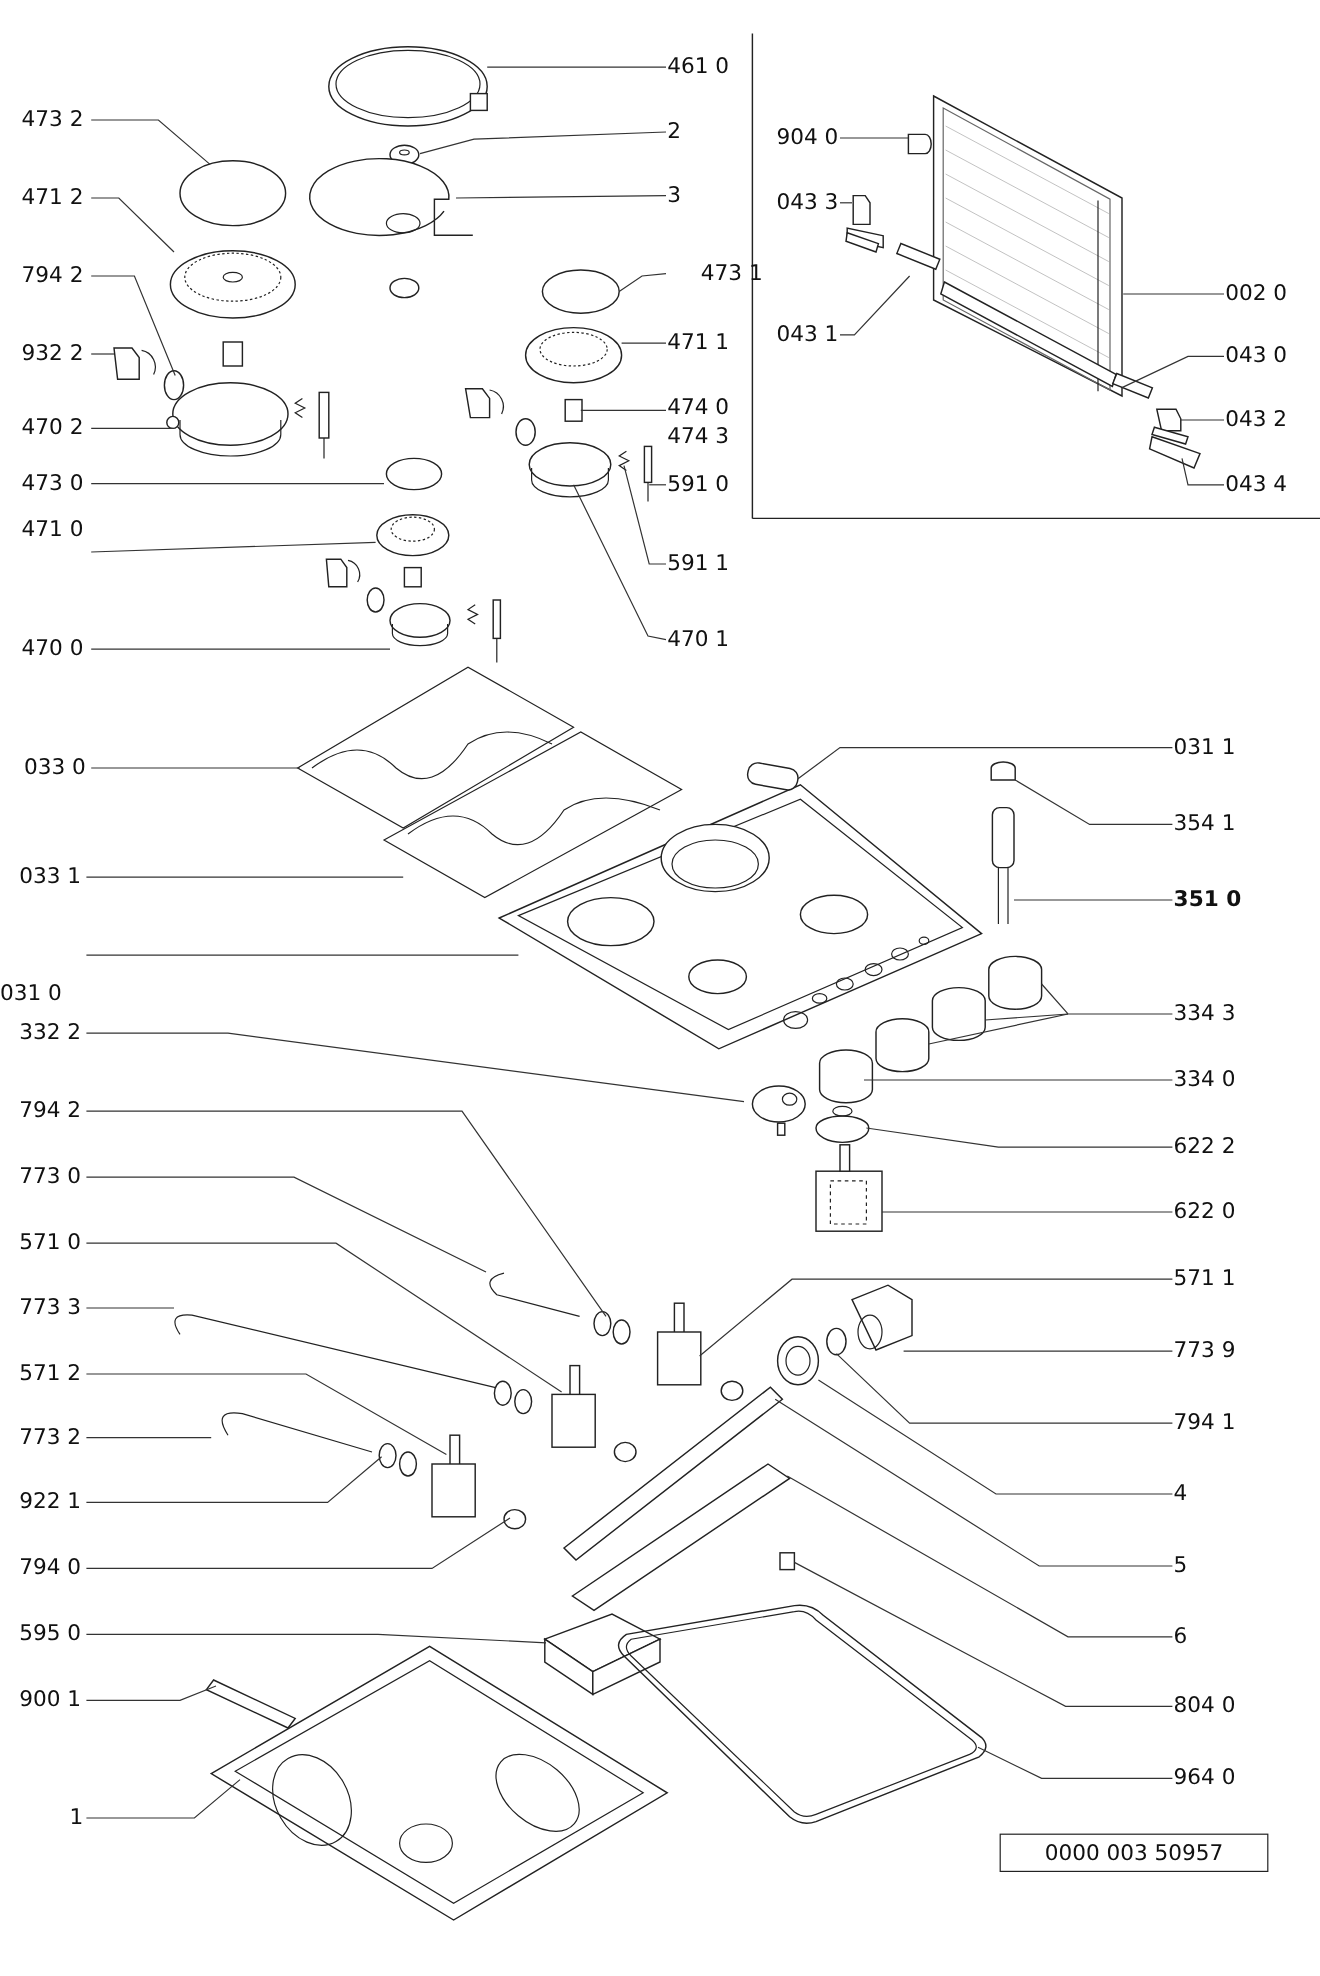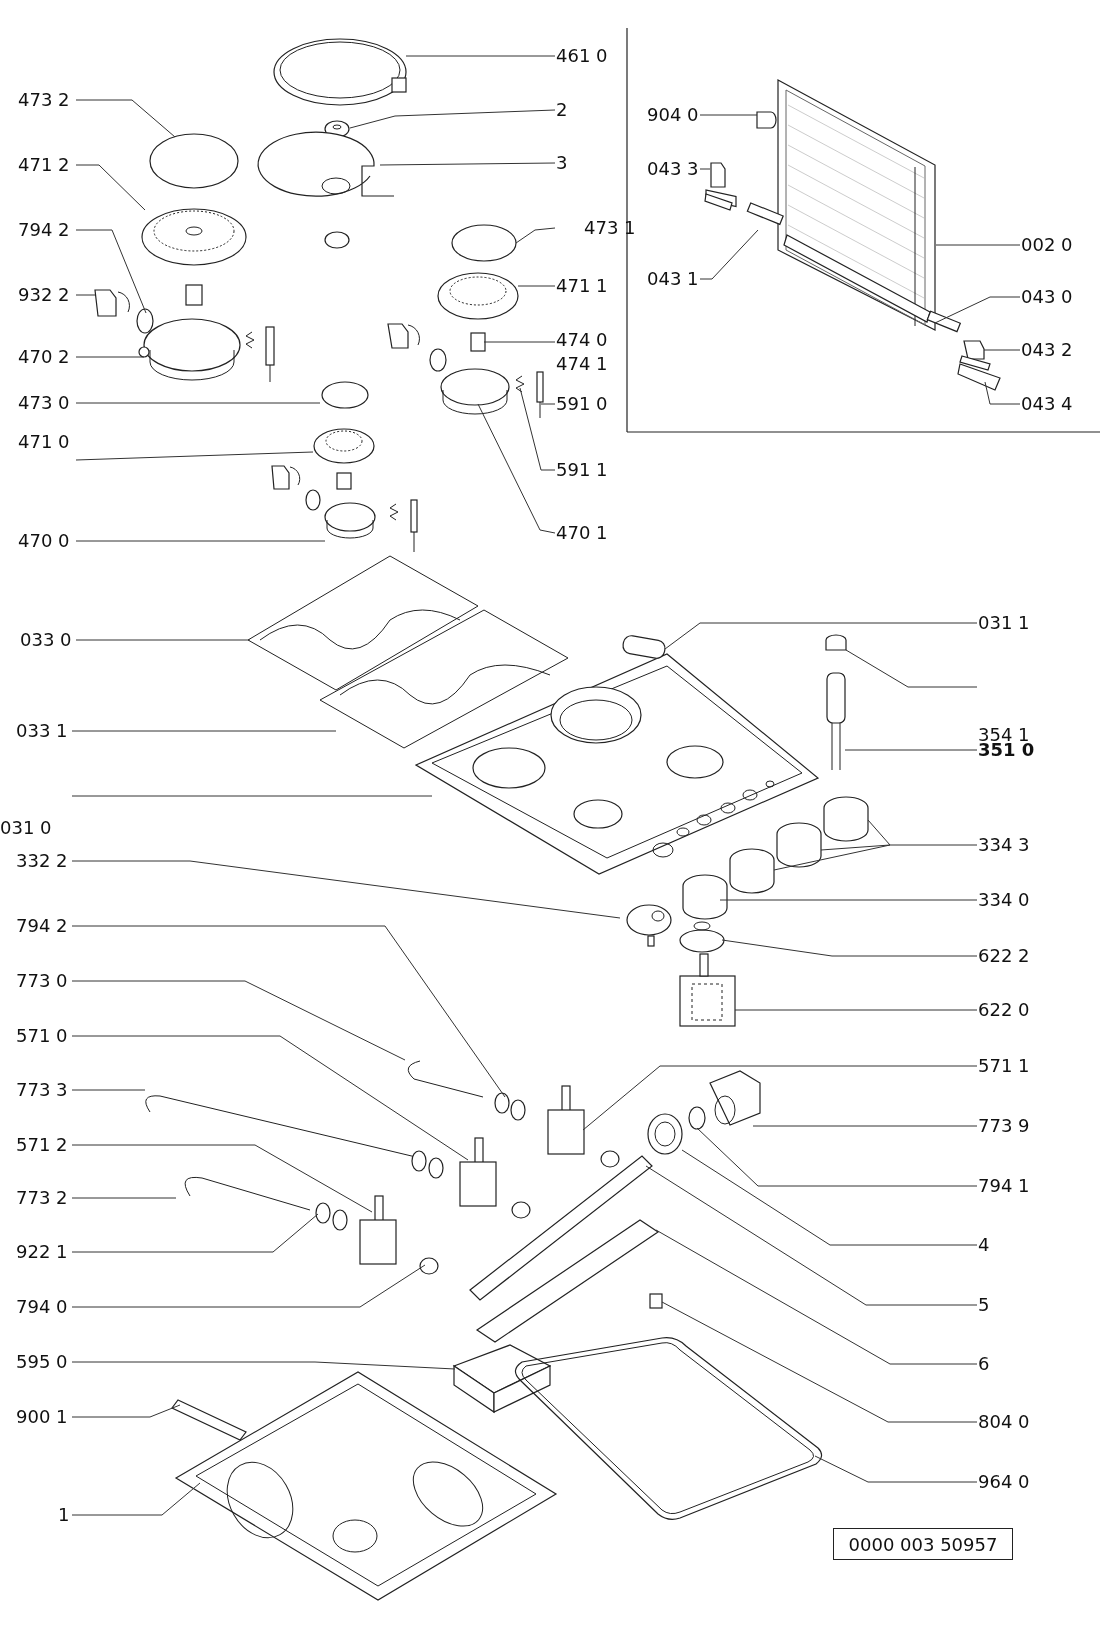--- a/index.html
+++ b/index.html
@@ -7,21 +7,21 @@
          font-family: "DejaVu Sans", sans-serif; color: #111; }
   #stage { position: absolute; left: 0; top: 0; width: 1100px; height: 1647px; }
   .lbl { position: absolute; font-size: 18px; line-height: 20px; white-space: nowrap; color: #111; }
   .lbl.r { text-align: left; }
   .lbl.l { text-align: right; }
   svg { position: absolute; left: 0; top: 0; }
   .part { fill: #fff; stroke: #222; stroke-width: 1.2; }
   .thin { fill: none; stroke: #222; stroke-width: 1; }
   .lead { fill: none; stroke: #333; stroke-width: 1; }
   .frame { fill: none; stroke: #222; stroke-width: 1.2; }
-  #docnum { position: absolute; left: 833px; top: 1528px; width: 180px; height: 32px;
+  #docnum { position: absolute; left: 833px; top: 1528px; width: 224px; height: 32px;
             border: 1.2px solid #222; font-size: 18px; line-height: 32px; text-align: center; box-sizing: border-box; }
 </style>
 </head>
 <body>
 
 <div id="stage">
 
 <svg width="1100" height="1647" viewBox="0 0 1100 1647">
 
   <g>
@@ -390,35 +390,35 @@
 <div class="lbl l" style="left:16px;top:1352px;">595 0</div>
 <div class="lbl l" style="left:16px;top:1407px;">900 1</div>
 <div class="lbl l" style="left:58px;top:1505px;">1</div>
 
 <div class="lbl r" style="left:556px;top:46px;">461 0</div>
 <div class="lbl r" style="left:556px;top:100px;">2</div>
 <div class="lbl r" style="left:556px;top:153px;">3</div>
 <div class="lbl r" style="left:556px;top:218px;margin-left:28px;">473 1</div>
 <div class="lbl r" style="left:556px;top:276px;">471 1</div>
 <div class="lbl r" style="left:556px;top:330px;">474 0</div>
-<div class="lbl r" style="left:556px;top:354px;">474 1</div>
+<div class="lbl r" style="left:556px;top:354px;">474 3</div>
 <div class="lbl r" style="left:556px;top:394px;">591 0</div>
 <div class="lbl r" style="left:556px;top:460px;">591 1</div>
 <div class="lbl r" style="left:556px;top:523px;">470 1</div>
 
 <div class="lbl l" style="left:647px;top:105px;">904 0</div>
 <div class="lbl l" style="left:647px;top:159px;">043 3</div>
 <div class="lbl l" style="left:647px;top:269px;">043 1</div>
 <div class="lbl r" style="left:1021px;top:235px;">002 0</div>
 <div class="lbl r" style="left:1021px;top:287px;">043 0</div>
 <div class="lbl r" style="left:1021px;top:340px;">043 2</div>
 <div class="lbl r" style="left:1021px;top:394px;">043 4</div>
 
 <div class="lbl r" style="left:978px;top:613px;">031 1</div>
-<div class="lbl r" style="left:978px;top:677px;margin-top:48px;">354 1</div>
+<div class="lbl r" style="left:978px;top:677px;">354 1</div>
 <div class="lbl r" style="left:978px;top:740px;font-weight:bold;">351 0</div>
 <div class="lbl r" style="left:978px;top:835px;">334 3</div>
 <div class="lbl r" style="left:978px;top:890px;">334 0</div>
 <div class="lbl r" style="left:978px;top:946px;">622 2</div>
 <div class="lbl r" style="left:978px;top:1000px;">622 0</div>
 <div class="lbl r" style="left:978px;top:1056px;">571 1</div>
 <div class="lbl r" style="left:978px;top:1116px;">773 9</div>
 <div class="lbl r" style="left:978px;top:1176px;">794 1</div>
 <div class="lbl r" style="left:978px;top:1235px;">4</div>
 <div class="lbl r" style="left:978px;top:1295px;">5</div>

